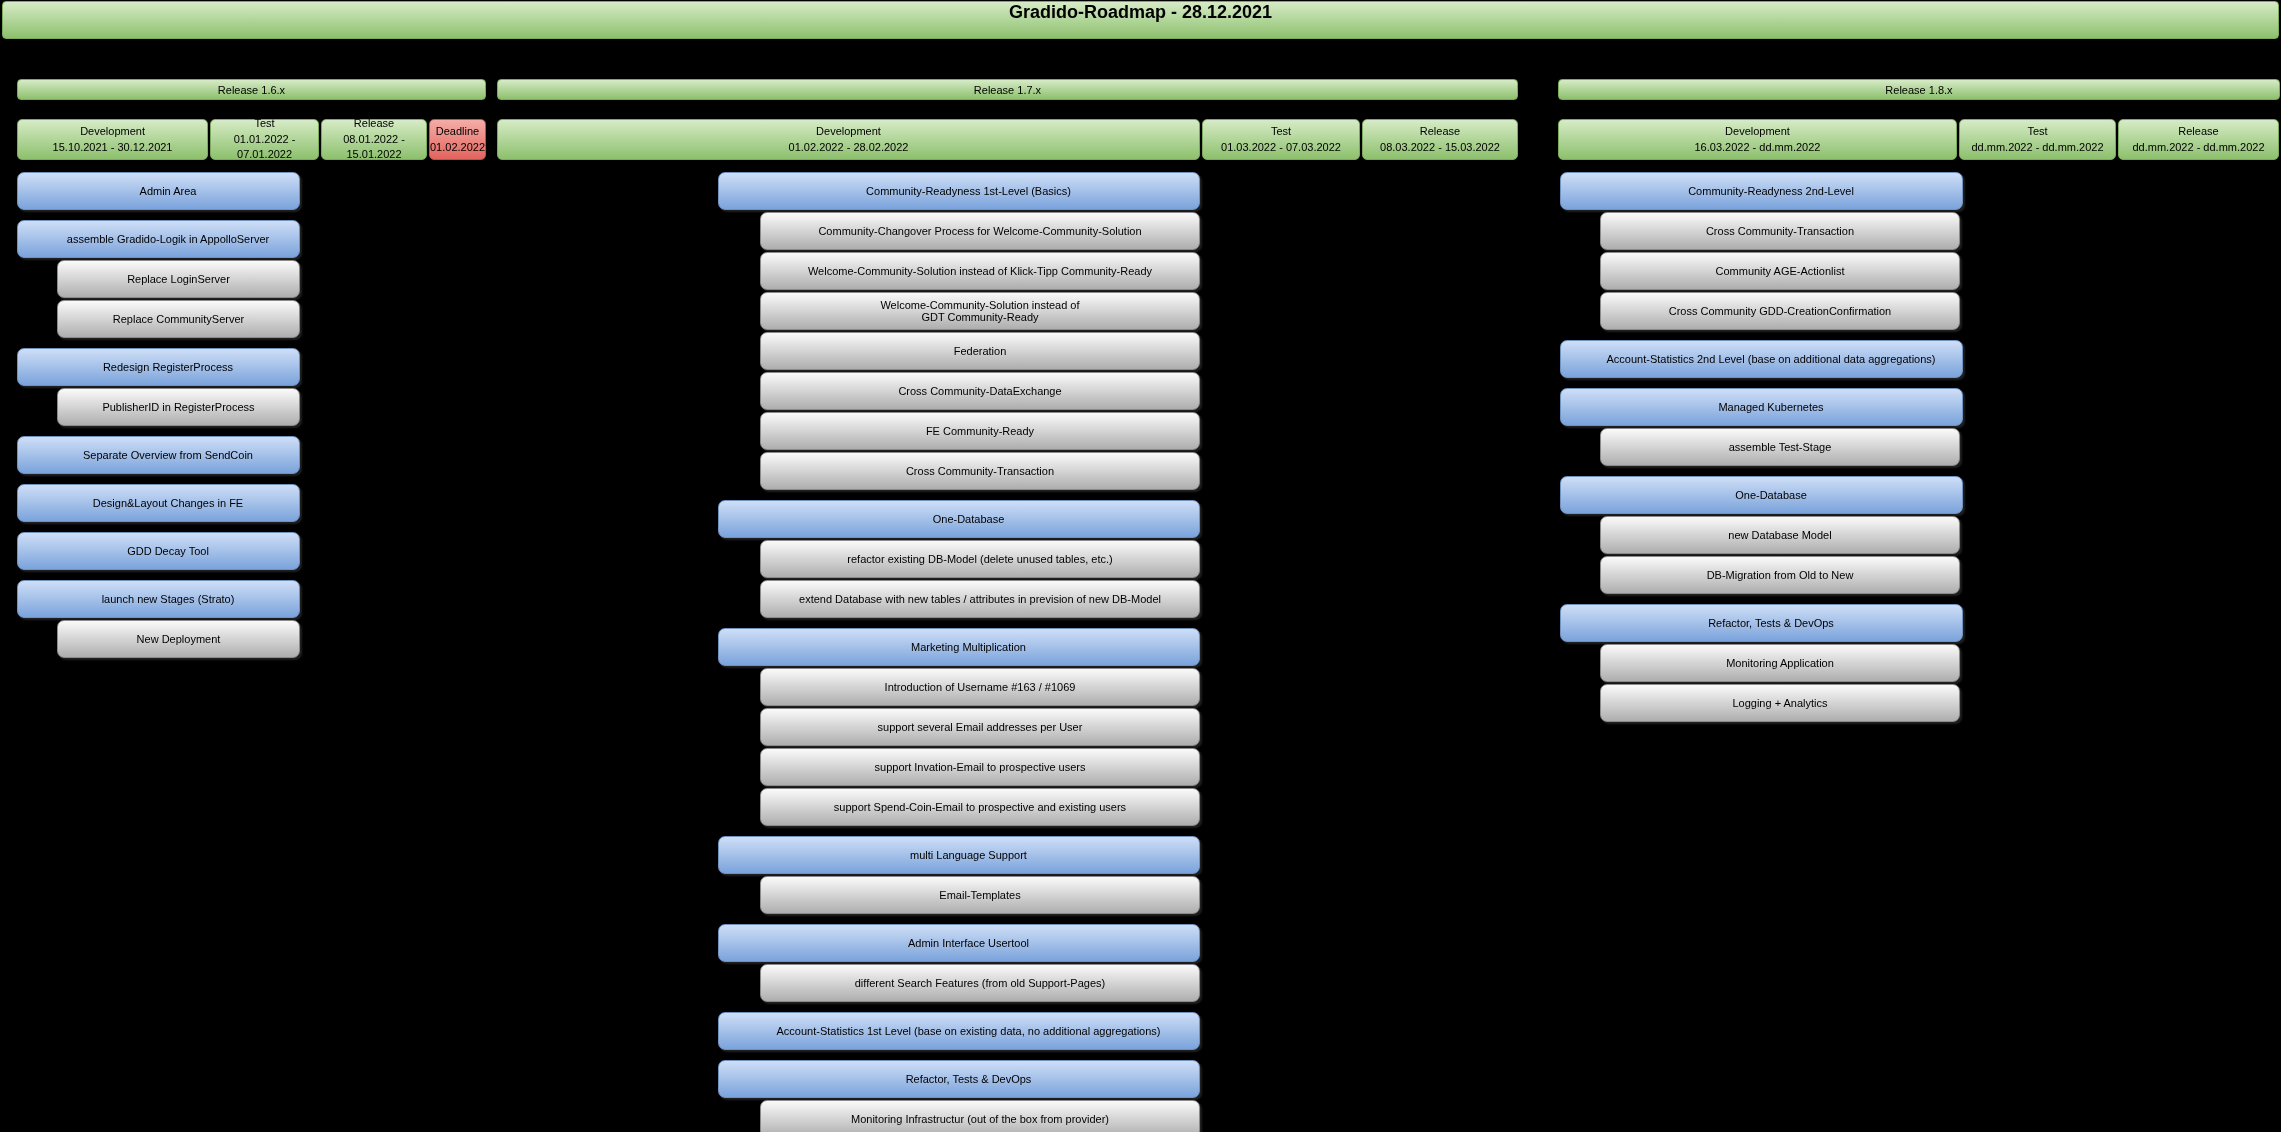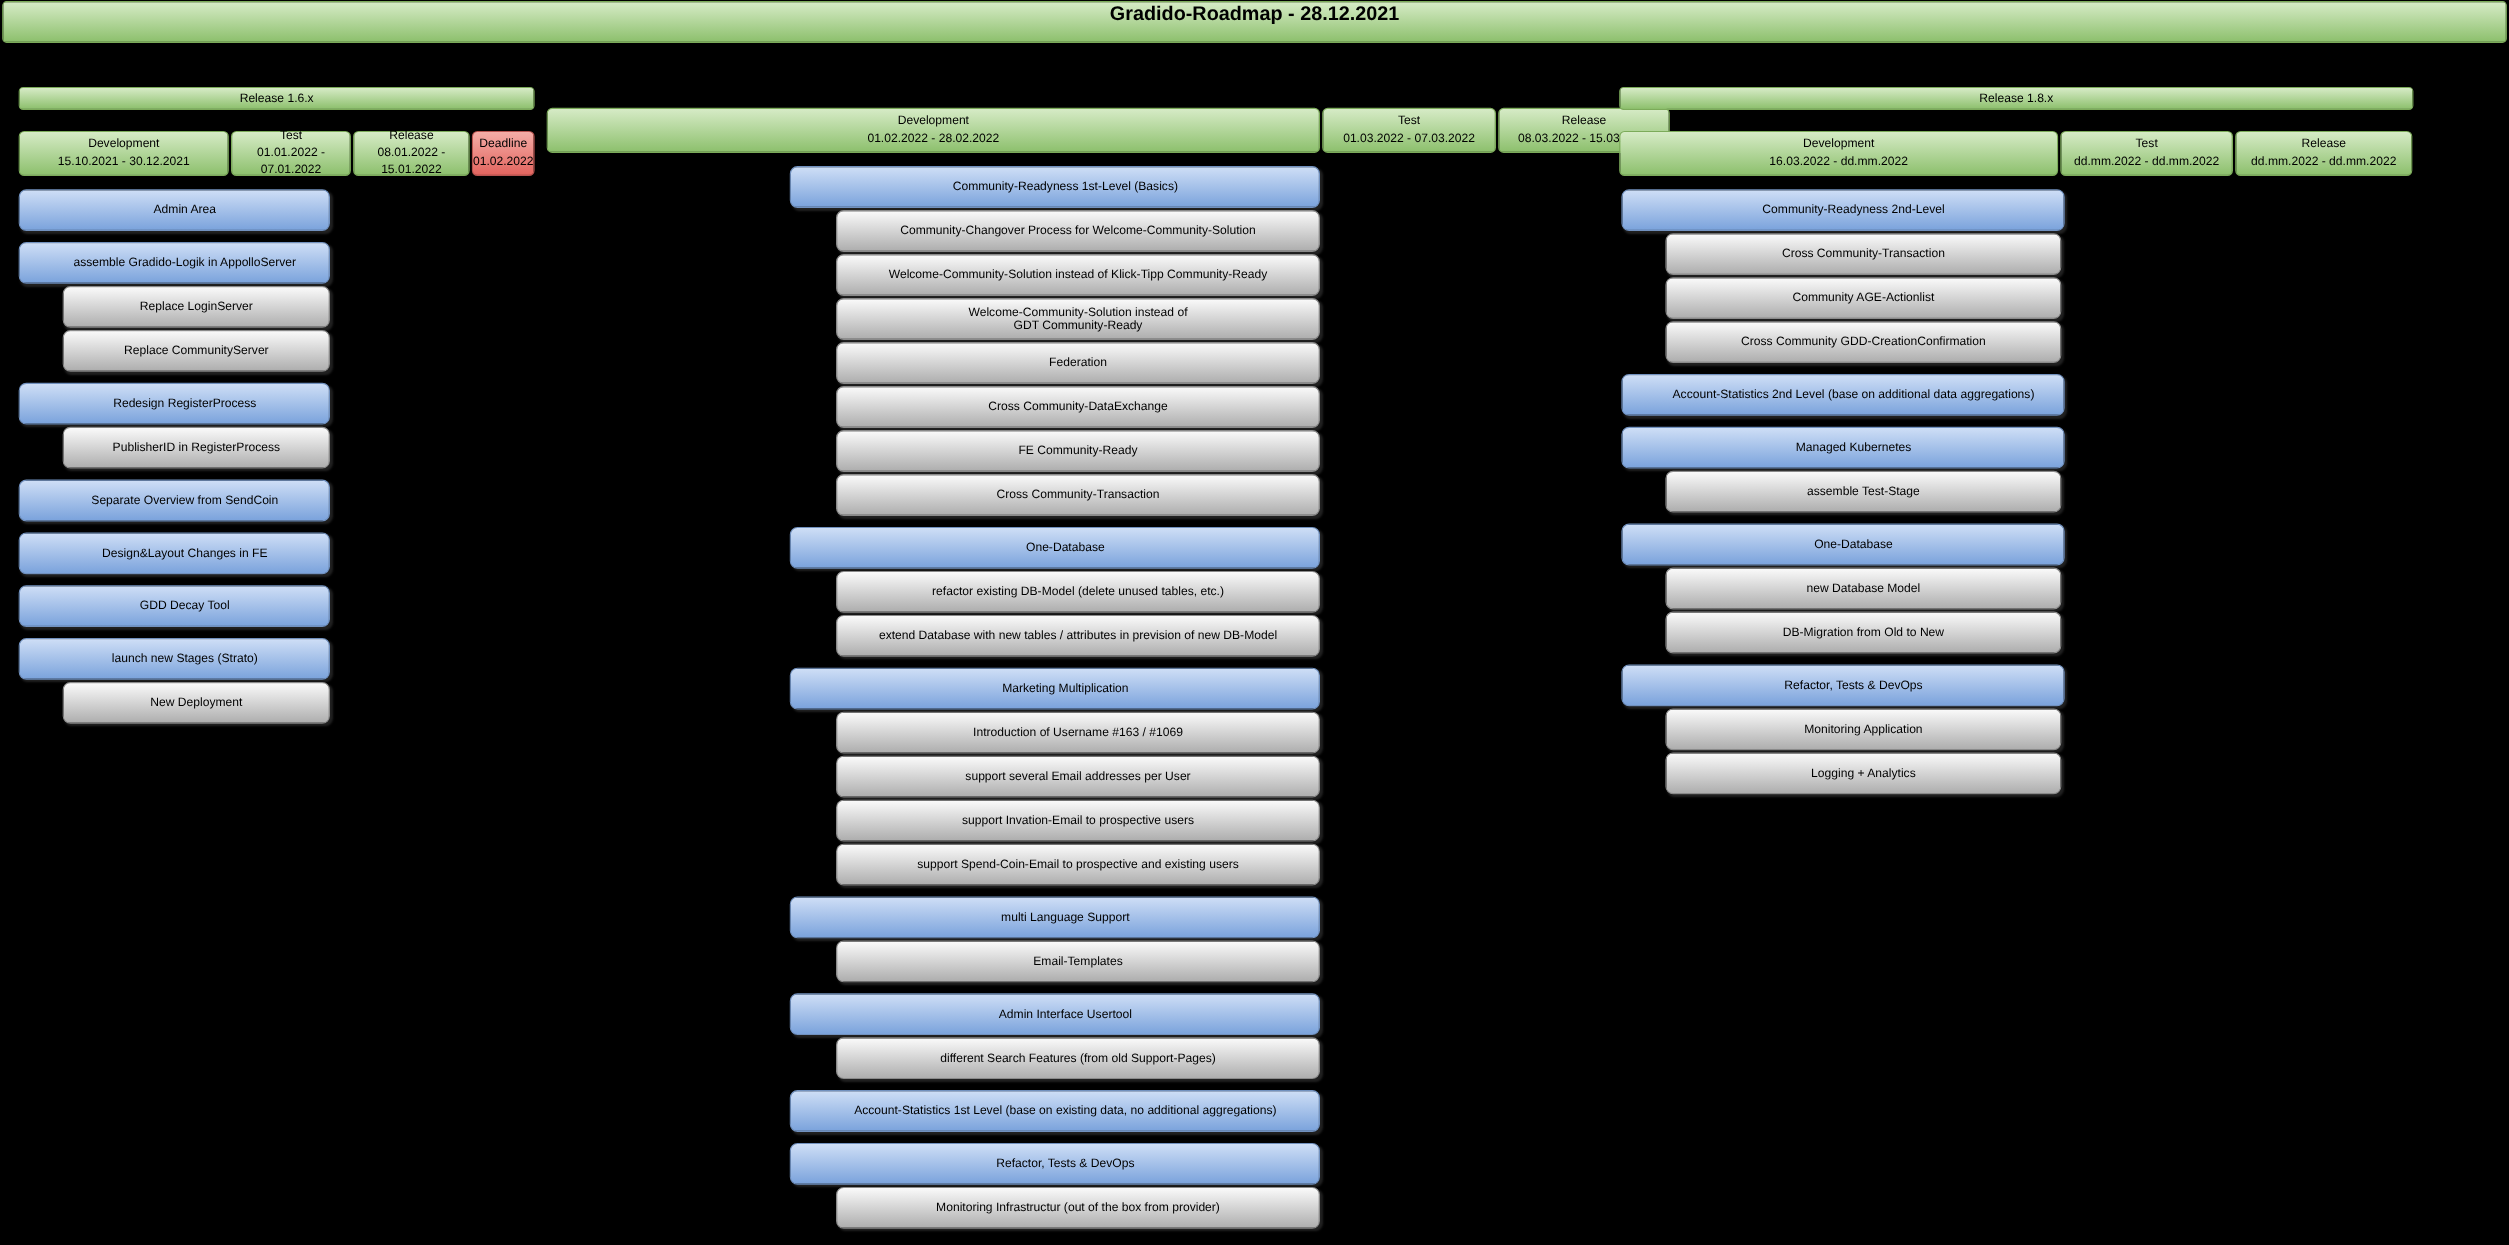--- a/index.html
+++ b/index.html
@@ -16,21 +16,21 @@
     box-sizing:border-box;
     background:linear-gradient(180deg,var(--green-light,#d6ebc6),var(--green-dark,#8dc06d));
     border:1px solid var(--green-border,#7cab5a);
     border-radius:4px;
     display:flex;align-items:flex-start;justify-content:center;
     font-size:18px;font-weight:bold;
   }
   .column{position:absolute;top:79px;}
   .col1{left:17px;width:469px;}
   .col2{left:497px;width:1021px;}
-  .col3{left:1472px;width:722px;}
+  .col3{left:1558px;width:722px;}
   .release-bar{
     box-sizing:border-box;height:21px;
     background:linear-gradient(180deg,var(--green-light,#d6ebc6),var(--green-dark,#8dc06d));
     border:1px solid var(--green-border,#7cab5a);
     border-radius:4px;
     display:flex;align-items:center;justify-content:center;
     font-size:11px;
   }
   .phase-row{display:flex;gap:2px;margin-top:19px;}
   .phase{
@@ -129,20 +129,23 @@
         <div class="box parent">GDD Decay Tool</div>
       </div>
       <div class="group">
         <div class="box parent">launch new Stages (Strato)</div>
         <div class="box child">New Deployment</div>
       </div>
     </div>
 </section>
 
 <section class="column col2">
+  <div class="release-bar">
+    <span>Release 1.7.x</span>
+  </div>
   <div class="phase-row">
     <div class="phase c2p0">
       <div>Development</div>
       <div>01.02.2022 - 28.02.2022</div>
     </div>
     <div class="phase c2p1">
       <div>Test</div>
       <div>01.03.2022 - 07.03.2022</div>
     </div>
     <div class="phase c2p2">

